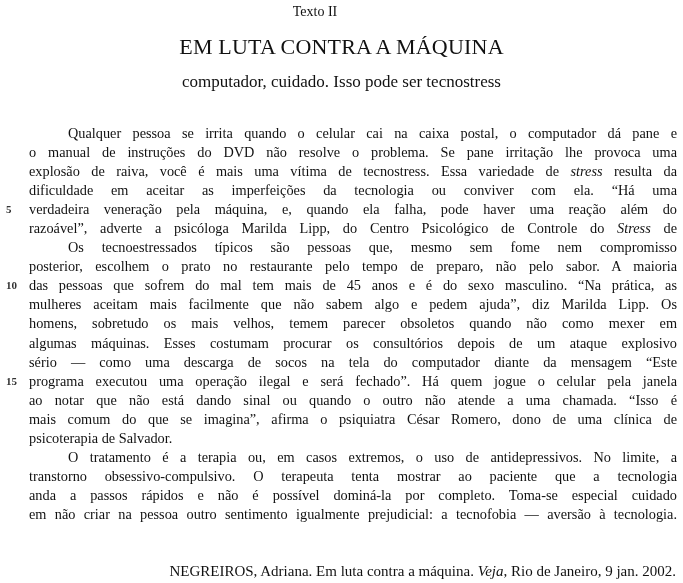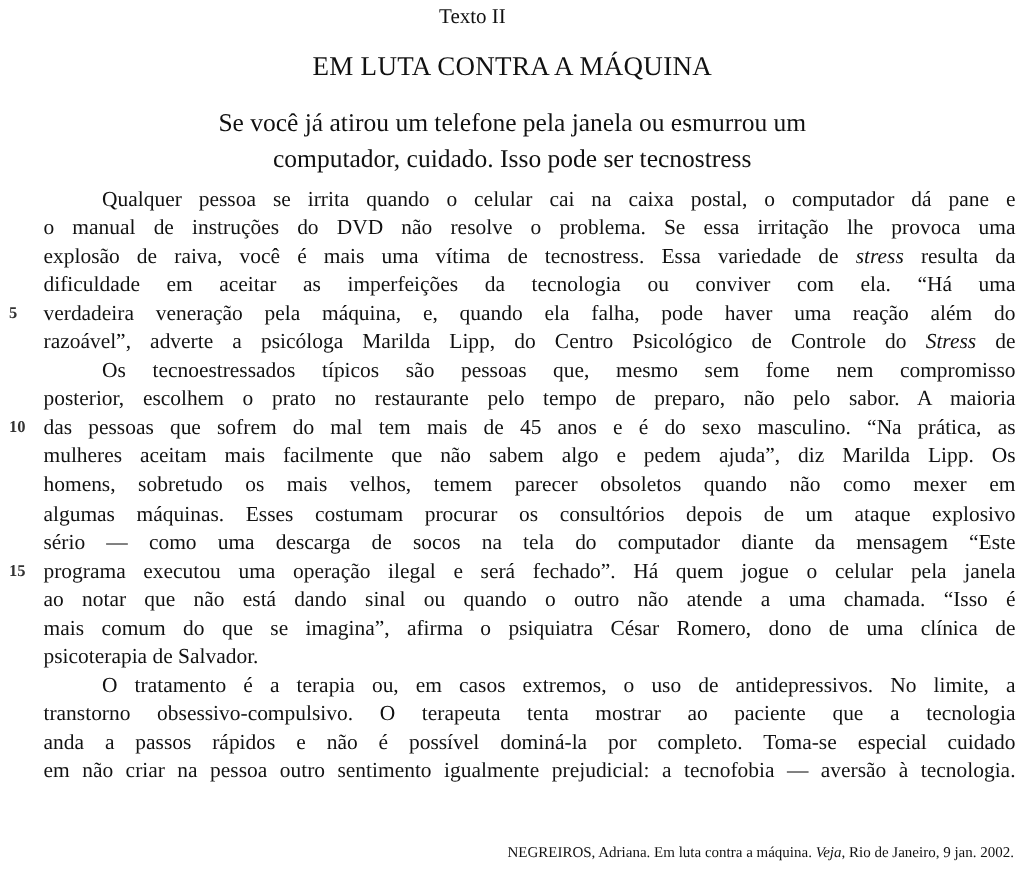--- a/index.html
+++ b/index.html
@@ -24,21 +24,21 @@
       font-family: "Liberation Serif", serif;
       font-size: 14px;
     }
     .title {
       position: absolute;
       top: 34px;
       left: 0;
       width: 683px;
       text-align: center;
       font-family: "Liberation Serif", serif;
-      font-size: 18px;
+      font-size: 22px;
       letter-spacing: 0.2px;
     }
     .subtitle {
       position: absolute;
       top: 70px;
       left: 0;
       width: 683px;
       text-align: center;
       font-family: "Liberation Serif", serif;
       font-size: 17px;
@@ -84,42 +84,41 @@
     }
     .line.last .line-text {
       text-align-last: left;
     }
     em { font-style: italic; }
     .citation {
       position: absolute;
       top: 563px;
       right: 7px;
       font-family: "Liberation Serif", serif;
-      font-size: 10px;
+      font-size: 15px;
       text-align: right;
       white-space: nowrap;
       padding-left: 43px;
     }
   </style>
 </head>
 <body>
 
 <div class="label">Texto II</div>
 <div class="title">EM LUTA CONTRA A MÁQUINA</div>
 <div class="subtitle">
-  <div>Se você já atirou um telefone pela janela ou esmurrou um</div>
   <div>computador, cuidado. Isso pode ser tecnostress</div>
 </div>
 
 <div class="body-text" id="body-text">
     <div class="line indent">
       <span class="line-text">Qualquer pessoa se irrita quando o celular cai na caixa postal, o computador dá pane e</span>
     </div>
     <div class="line">
-      <span class="line-text">o manual de instruções do DVD não resolve o problema. Se essa irritação lhe provoca uma</span>
+      <span class="line-text">o manual de instruções do DVD não resolve o problema. Se pane irritação lhe provoca uma</span>
     </div>
     <div class="line">
       <span class="line-text"><span>explosão de raiva, você é mais uma vítima de tecnostress. Essa variedade de </span><em>stress</em><span> resulta da</span></span>
     </div>
     <div class="line">
       <span class="line-text">dificuldade em aceitar as imperfeições da tecnologia ou conviver com ela. “Há uma</span>
     </div>
     <div class="line">
       <span class="line-num">5</span>
       <span class="line-text">verdadeira veneração pela máquina, e, quando ela falha, pode haver uma  reação além do</span>

